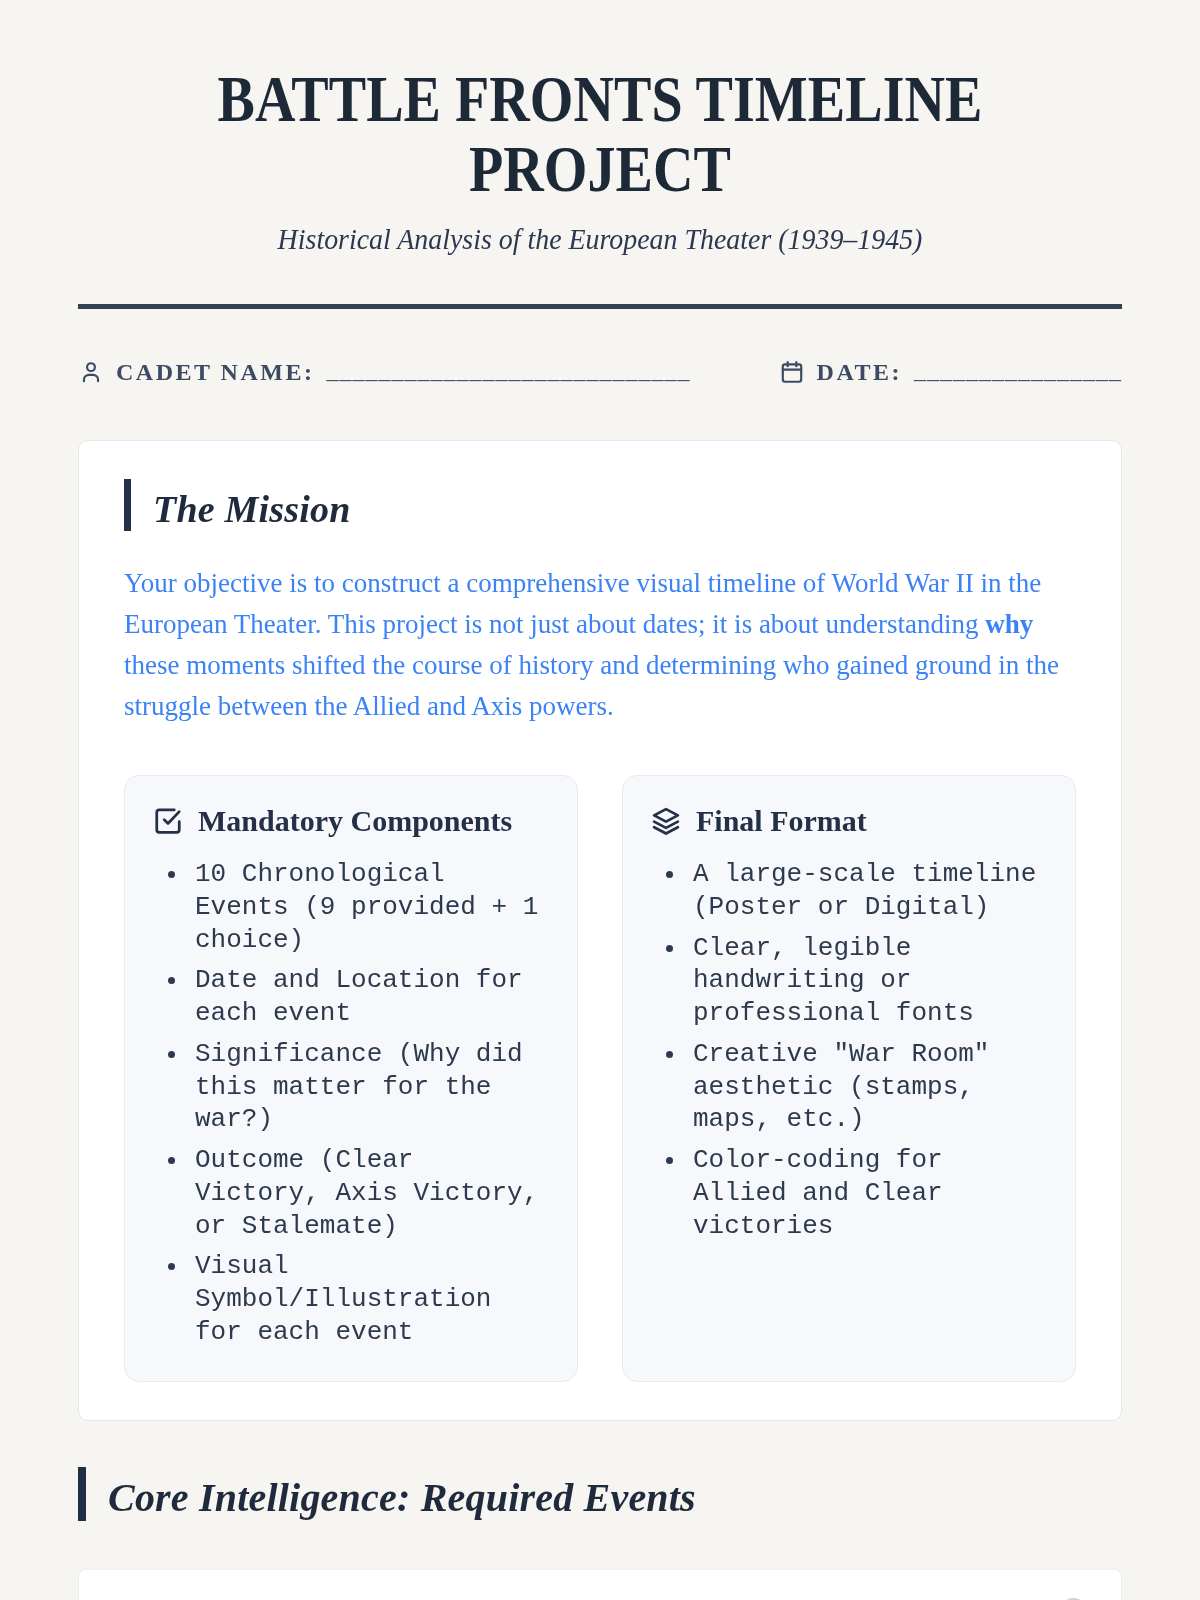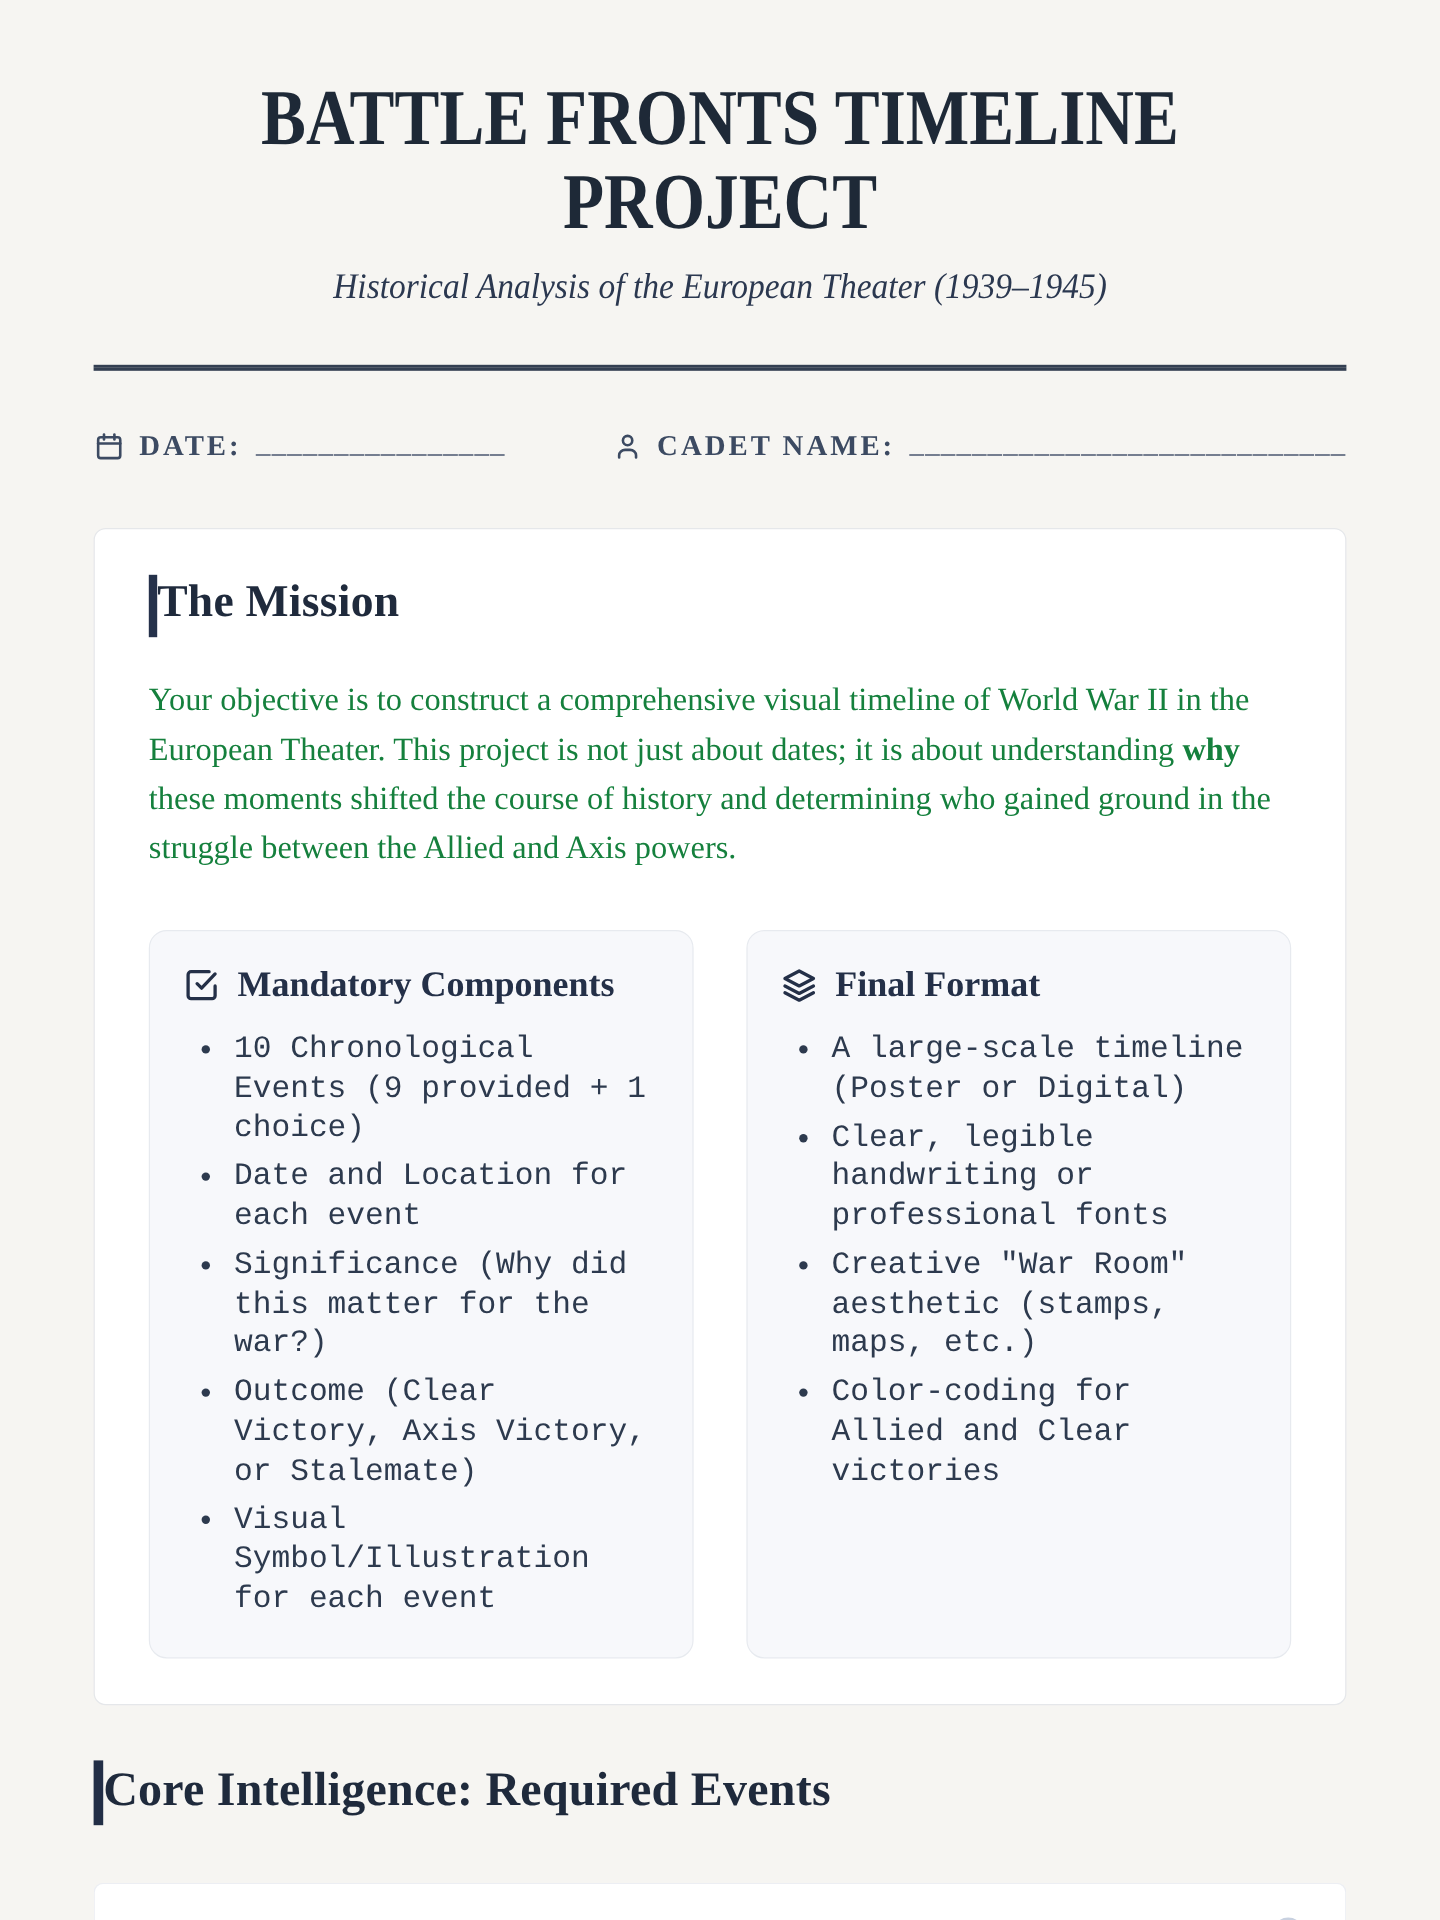--- a/index.html
+++ b/index.html
@@ -79,39 +79,41 @@
   
   .mission-card {
     margin-top: 54px;
     background: #ffffff;
     border: 1px solid #e5e7ea;
     border-radius: 10px;
     padding: 38px 45px;
   }
   .sec-head {
     display: flex;
-    align-items: flex-start;
+    align-items: flex-end;
+    gap: 22px;
+    font-style: italic;
   }
   .sec-bar {
     width: 7px;
     height: 52px;
     background: #25314a;
     flex: 0 0 auto;
   }
   .sec-title {
     font-size: 38px;
     font-weight: 700;
     color: #1f2a3c;
     letter-spacing: 0.2px;
   }
   .mission-body {
     margin-top: 32px;
     font-size: 27px;
     line-height: 1.52;
-    color: #15803d;
+    color: #3b82f6;
     max-width: 956px;
   }
   .mission-body b { font-weight: 700; }
 
   .mission-grid {
     margin-top: 48px;
     display: grid;
     grid-template-columns: 1fr 1fr;
     gap: 44px;
   }
@@ -190,41 +192,41 @@
 
   <header>
     <h1 class="doc-title">
       <span class="squeeze">BATTLE FRONTS TIMELINE PROJECT</span>
     </h1>
     <div class="doc-subtitle">Historical Analysis of the European Theater (1939–1945)</div>
     <div class="double-rule"></div>
   </header>
 
   <div class="id-row">
+    <div class="id-group">
+      <span class="id-icon">
+        <svg width="26" height="26" viewBox="0 0 24 24" fill="none" stroke="currentColor" stroke-width="2" stroke-linecap="round" stroke-linejoin="round">
+          <circle cx="12" cy="7.5" r="3.6"></circle>
+          <path d="M5.5 20.5v-1.6a4.6 4.2 0 0 1 4.6-4.2h3.8a4.6 4.2 0 0 1 4.6 4.2v1.6"></path>
+        </svg>
+      </span>
+      <span class="id-label">CADET NAME:</span>
+      <span class="id-blank">____________________________</span>
+    </div>
     <div class="id-group">
       <span class="id-icon">
         <svg width="26" height="26" viewBox="0 0 24 24" fill="none" stroke="currentColor" stroke-width="2" stroke-linecap="round" stroke-linejoin="round">
           <rect x="3.5" y="5" width="17" height="16" rx="2"></rect>
           <line x1="8" y1="2.8" x2="8" y2="6.6"></line>
           <line x1="16" y1="2.8" x2="16" y2="6.6"></line>
           <line x1="3.5" y1="9.8" x2="20.5" y2="9.8"></line>
         </svg>
       </span>
       <span class="id-label">DATE:</span>
       <span class="id-blank">________________</span>
-    </div>
-    <div class="id-group">
-      <span class="id-icon">
-        <svg width="26" height="26" viewBox="0 0 24 24" fill="none" stroke="currentColor" stroke-width="2" stroke-linecap="round" stroke-linejoin="round">
-          <circle cx="12" cy="7.5" r="3.6"></circle>
-          <path d="M5.5 20.5v-1.6a4.6 4.2 0 0 1 4.6-4.2h3.8a4.6 4.2 0 0 1 4.6 4.2v1.6"></path>
-        </svg>
-      </span>
-      <span class="id-label">CADET NAME:</span>
-      <span class="id-blank">____________________________</span>
     </div>
   </div>
 
   <section class="mission-card">
     <div class="sec-head">
       <span class="sec-bar"></span>
       <h2 class="sec-title">The Mission</h2>
     </div>
     <p class="mission-body"><span>Your objective is to construct a comprehensive visual timeline of World War II in the European Theater. This project is not just about dates; it is about understanding </span><b>why</b><span> these moments shifted the course of history and determining who gained ground in the struggle between the Allied and Axis powers.</span></p>
 

